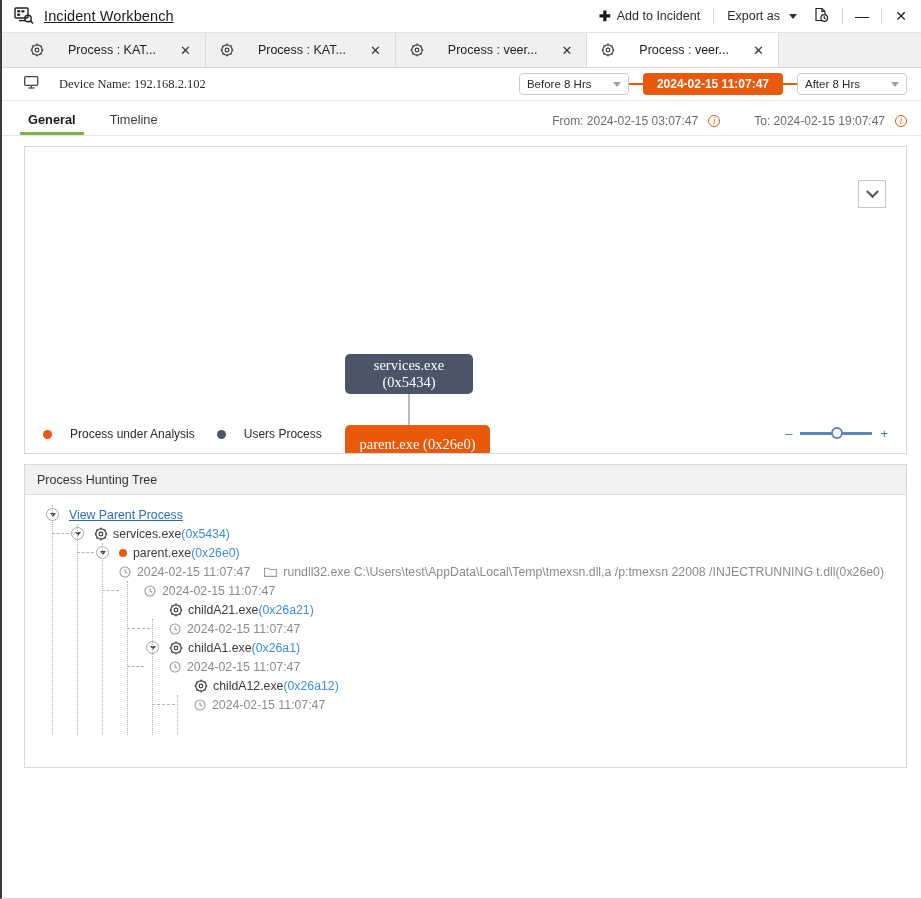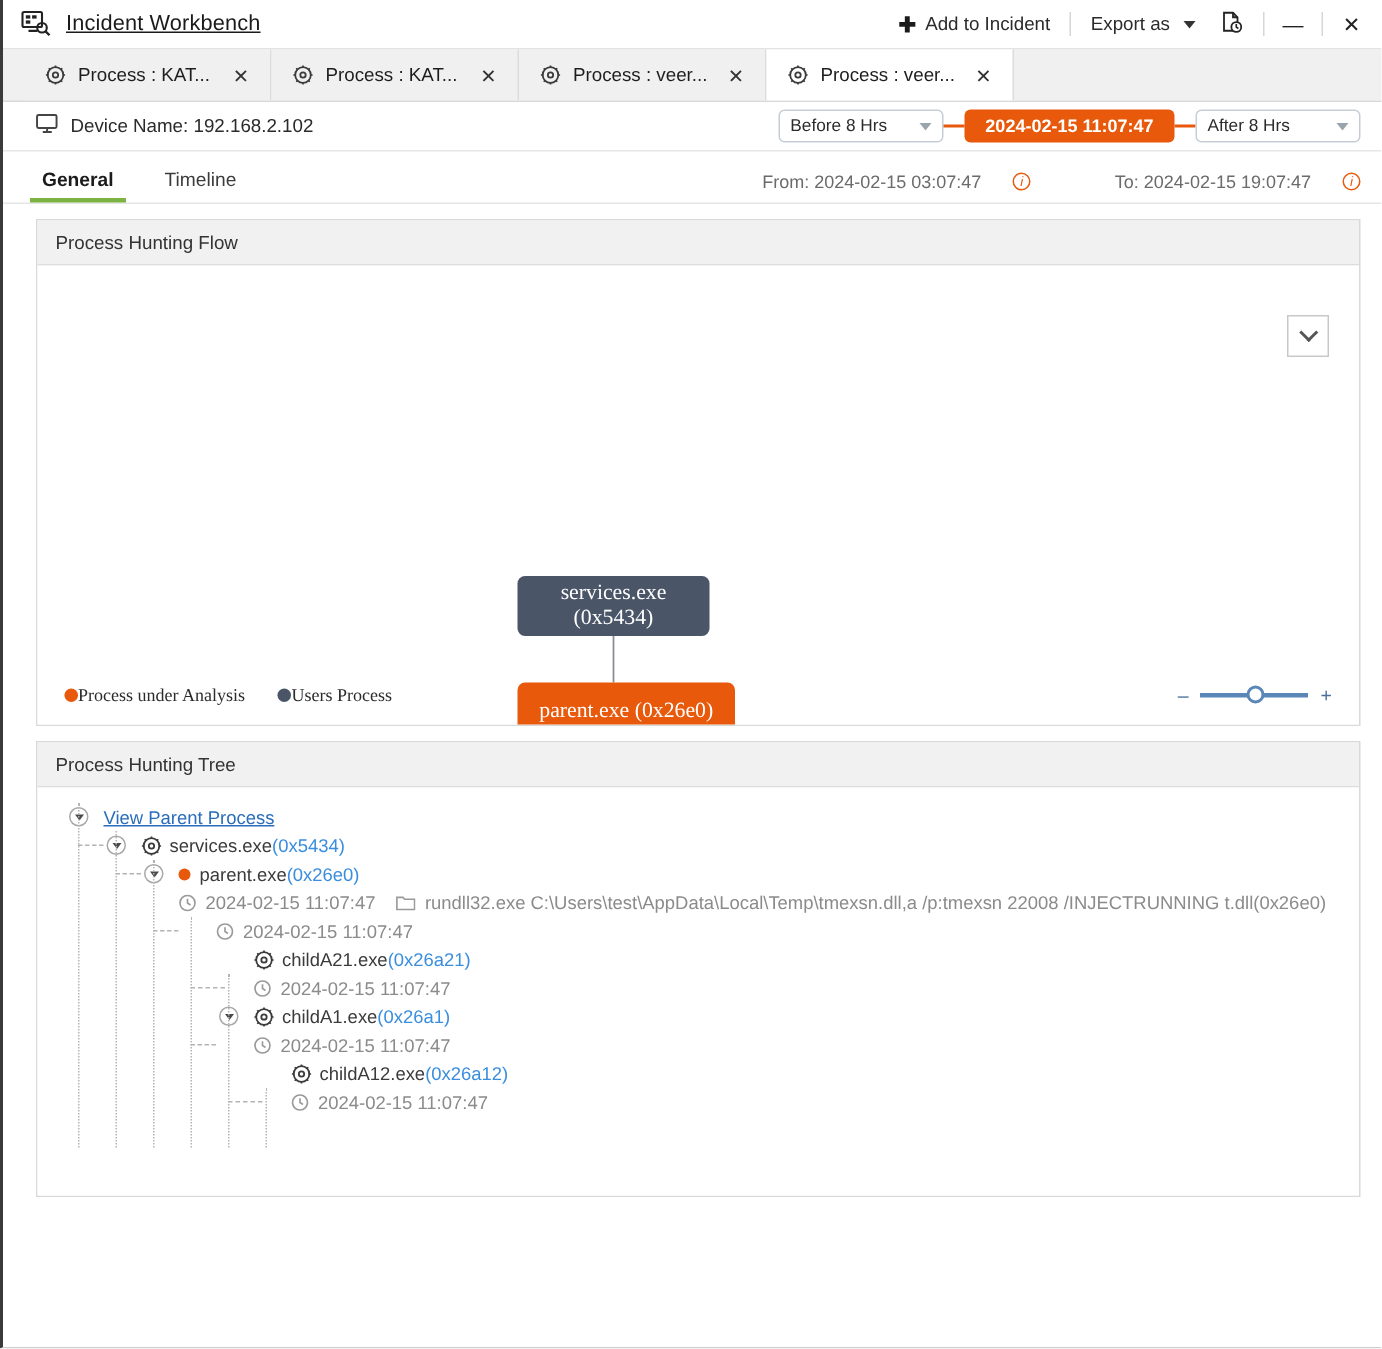--- a/index.html
+++ b/index.html
@@ -51,21 +51,21 @@
 
   
   .tabstrip {
     height: 35px;
     display: flex; align-items: stretch;
     background: #f0f0f0;
     border-bottom: 1px solid #d8d8d8;
     padding-left: 14px;
   }
   .tab {
-    display: flex; align-items: center; gap: 8px;
+    display: flex; align-items: center; gap: 24px;
     padding: 12px 14px;
     font-size: 12.5px; color: #1d1d1d;
     background: #f0f0f0;
     border-right: 1px solid #dcdcdc;
     min-width: 165px;
     white-space: nowrap;
   }
   .tab.active { background: #ffffff; border-right-color: #dcdcdc; }
   .tab-icon { flex: 0 0 auto; width: 14px; height: 14px; }
   .tab-label { flex: 1 1 auto; }
@@ -73,21 +73,21 @@
   .tabstrip-filler { flex: 1 1 auto; background: #f0f0f0; }
 
   
   .content { padding: 0 0 0 0; background: #ffffff; }
 
   .devicebar {
     height: 33px; display: flex; align-items: center;
     padding: 0 14px 0 22px;
     border-bottom: 1px solid #e6e6e6;
   }
-  .device-label { font-size: 12.5px; color: #2b2b2b; display: flex; align-items: center; gap: 8px; }
+  .device-label { font-size: 12.5px; color: #2b2b2b; display: flex; align-items: center; gap: 20px; font-family: Liberation Serif, serif; }
   .device-spacer { flex: 1 1 auto; }
 
   .time-ctrls { display: flex; align-items: center; }
   .time-select {
     width: 110px; height: 22px;
     border: 1px solid #c5ced6; border-radius: 4px;
     background: #ffffff;
     display: flex; align-items: center; justify-content: space-between;
     padding: 0 7px;
     font-size: 11.5px; color: #2b2b2b;
@@ -118,21 +118,21 @@
     position: relative;
   }
   .sub-tab.active { font-weight: bold; color: #1b1b1b; }
   .sub-tab.active::after {
     content: ""; position: absolute; left: -4px; right: -4px; bottom: 0;
     height: 3px; background: #7cb342;
   }
   .range-text {
     position: absolute; right: 14px; bottom: 7px;
     font-size: 12px; color: #6b6b6b;
-    display: flex; align-items: center; gap: 21px;
+    display: flex; align-items: center; gap: 10px;
   }
   .info-i {
     display: inline-flex; align-items: center; justify-content: center;
     width: 12px; height: 12px; border: 1px solid #e8590c; border-radius: 50%;
     color: #e8590c; font-size: 9px; line-height: 1; font-style: italic;
   }
   .range-gap { display: inline-block; width: 14px; }
 
   
   .panel {
@@ -172,21 +172,21 @@
     width: 9px; height: 9px;
     border-right: 2px solid #555; border-bottom: 2px solid #555;
     transform: rotate(45deg) translate(-2px,-2px);
   }
   .legend {
     position: absolute; left: 14px; bottom: 10px;
     display: flex; align-items: center; gap: 22px;
     font-size: 12px; color: #2b2b2b;
     background: #ffffff; padding: 2px 4px;
   }
-  .legend-item { display: flex; align-items: center; gap: 0; font-family: Liberation Serif, serif; }
+  .legend-item { display: flex; align-items: center; gap: 18px; }
   .dot { width: 9px; height: 9px; border-radius: 50%; }
   .zoomctl {
     position: absolute; right: 16px; bottom: 10px;
     display: flex; align-items: center; gap: 8px;
     font-size: 13px; color: #4a6f9c;
     background: #ffffff; padding: 2px 2px;
   }
   .zoom-track { width: 72px; height: 3px; background: #5b87b8; position: relative; }
   .zoom-knob {
     position: absolute; left: 31px; top: -5px;
@@ -344,23 +344,20 @@
         <span class="range-text">
         <span>From: 2024-02-15 03:07:47</span>
         <span class="info-i">i</span>
         <span class="range-gap"></span>
         <span>To: 2024-02-15 19:07:47</span>
         <span class="info-i">i</span>
       </span>
     </div>
 
     <div class="panel">
-      <div class="panel-header">
-        <span>Process Hunting Flow</span>
-      </div>
       <div class="panel-body" id="flow-body">
         <svg class="flow-canvas" id="flow-edges" width="873" height="306">
             <path d="M384 247 L384 278" stroke="#8a8f96" stroke-width="1.2" fill="none"></path>
             <path d="M384 318 L384 327 Q384 333 378 333 L252 333 Q246 333 246 339 L246 348" stroke="#8a8f96" stroke-width="1.2" fill="none"></path>
             <path d="M384 318 L384 348" stroke="#8a8f96" stroke-width="1.2" fill="none"></path>
             <path d="M384 318 L384 327 Q384 333 390 333 L516 333 Q522 333 522 339 L522 348" stroke="#8a8f96" stroke-width="1.2" fill="none"></path>
             <path d="M246 388 L246 397.5 Q246 403.5 240 403.5 L183 403.5 Q177 403.5 177 409.5 L177 419" stroke="#8a8f96" stroke-width="1.2" fill="none"></path>
             <path d="M246 388 L246 397.5 Q246 403.5 252 403.5 L309 403.5 Q315 403.5 315 409.5 L315 419" stroke="#8a8f96" stroke-width="1.2" fill="none"></path>
             <path d="M246 388 L246 397.5 Q246 403.5 252 403.5 L447 403.5 Q453 403.5 453 409.5 L453 419" stroke="#8a8f96" stroke-width="1.2" fill="none"></path>
             <path d="M246 388 L246 397.5 Q246 403.5 252 403.5 L585 403.5 Q591 403.5 591 409.5 L591 419" stroke="#8a8f96" stroke-width="1.2" fill="none"></path>

